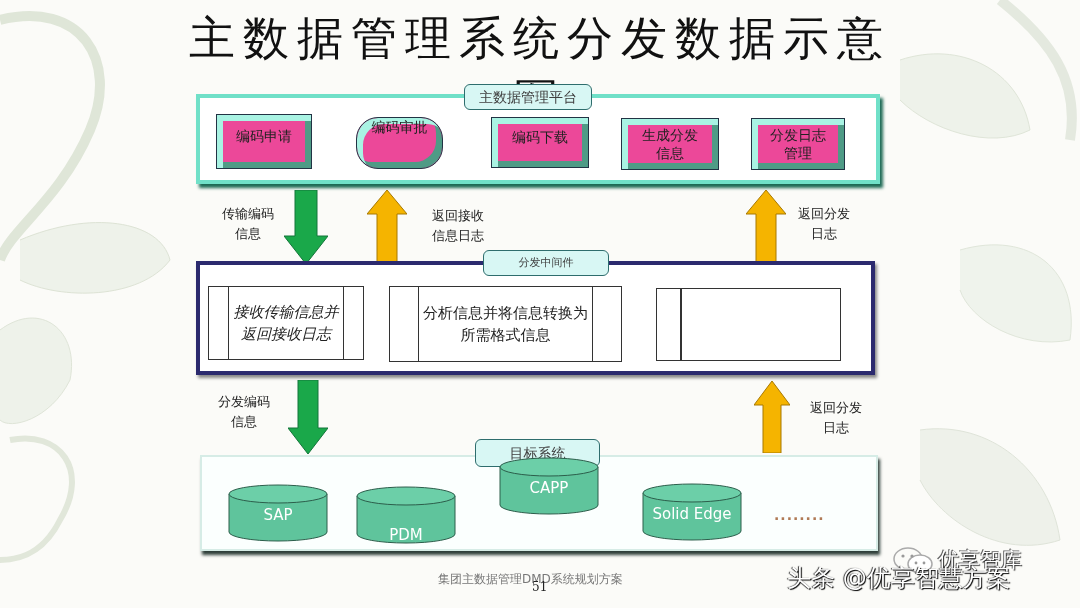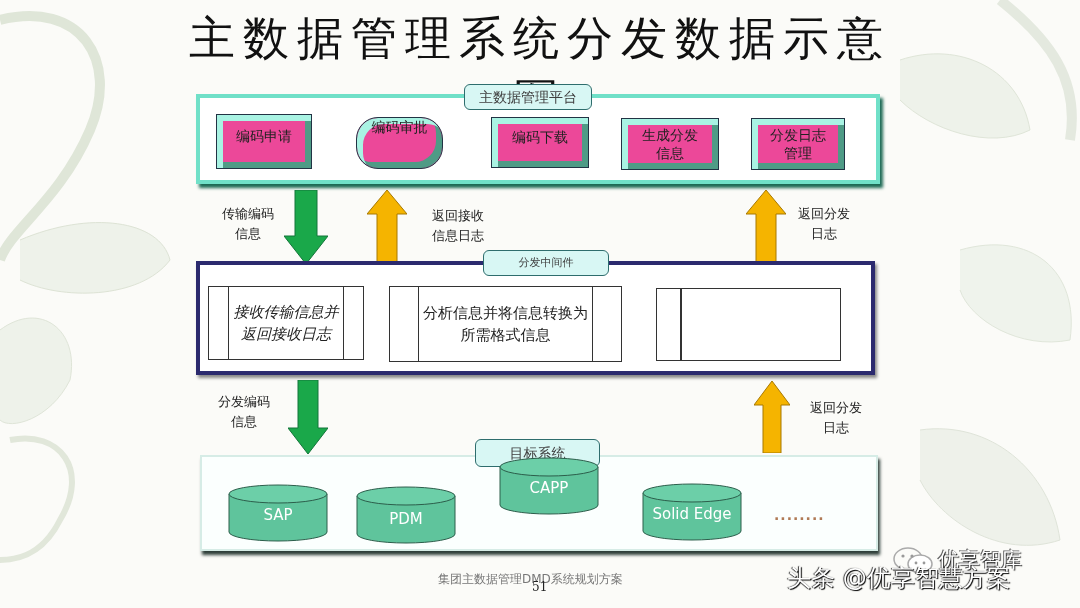--- a/index.html
+++ b/index.html
@@ -124,21 +124,21 @@
     <path d="M1,10 L1,48 A49,9 0 0 0 99,48 L99,10" fill="#5fc49c" stroke="#2c5e4b"></path>
     <ellipse cx="50" cy="10" rx="49" ry="9" fill="#6ccfa8" stroke="#2c5e4b"></ellipse>
   </svg>
   <div class="db-label">SAP</div>
 </div>
 <div class="db" style="left:356px;top:486px;">
   <svg width="100" height="58" style="position:absolute;left:0;top:0">
     <path d="M1,10 L1,48 A49,9 0 0 0 99,48 L99,10" fill="#5fc49c" stroke="#2c5e4b"></path>
     <ellipse cx="50" cy="10" rx="49" ry="9" fill="#6ccfa8" stroke="#2c5e4b"></ellipse>
   </svg>
-  <div class="db-label" style="top:24px;">PDM</div>
+  <div class="db-label" style="top:40px;">PDM</div>
 </div>
 <div class="db" style="left:499px;top:457px;">
   <svg width="100" height="58" style="position:absolute;left:0;top:0">
     <path d="M1,10 L1,48 A49,9 0 0 0 99,48 L99,10" fill="#5fc49c" stroke="#2c5e4b"></path>
     <ellipse cx="50" cy="10" rx="49" ry="9" fill="#6ccfa8" stroke="#2c5e4b"></ellipse>
   </svg>
   <div class="db-label">CAPP</div>
 </div>
 <div class="db" style="left:642px;top:483px;">
   <svg width="100" height="58" style="position:absolute;left:0;top:0">

